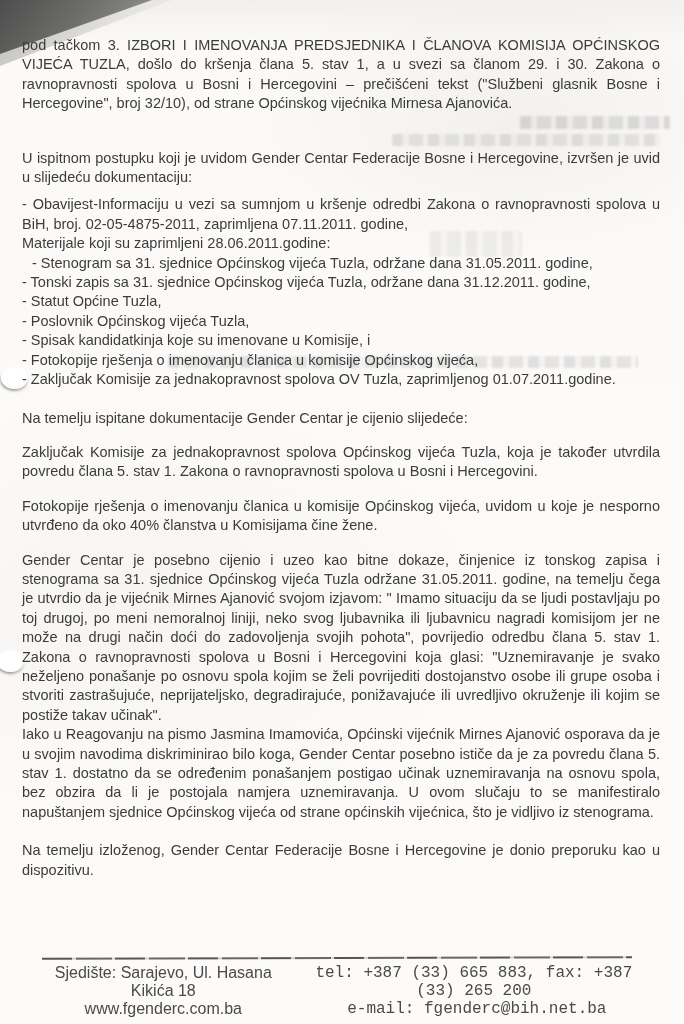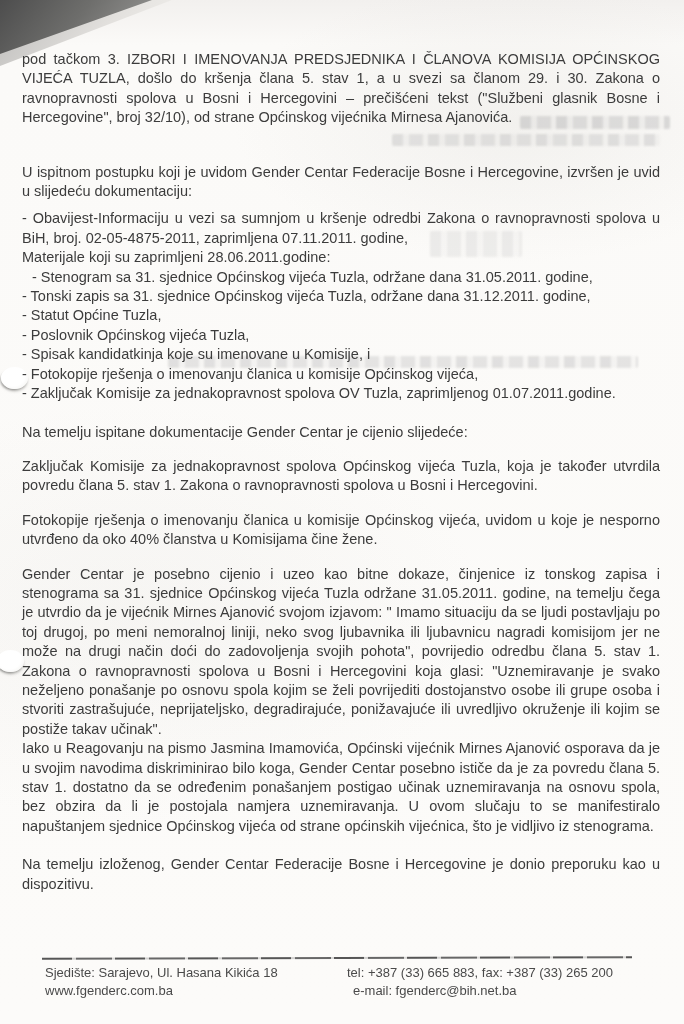--- a/index.html
+++ b/index.html
@@ -46,21 +46,21 @@
     filter: blur(1.1px);
     border-radius: 2px;
   }
   .smudge-1 { left: 520px; top: 116px; width: 150px; height: 13px; }
   .smudge-2 { left: 392px; top: 134px; width: 268px; height: 12px; opacity: .8; }
   .smudge-3 { left: 168px; top: 356px; width: 470px; height: 12px; opacity: .85; }
   .smudge-4 { left: 430px; top: 231px; width: 92px;  height: 26px; opacity: .5; }
   
   .content {
     position: absolute;
-    left: 22px; right: 24px; top: 50px;
+    left: 22px; right: 24px; top: 36px;
     font-size: 14.5px;
     line-height: 19.4px;
     text-align: justify;
   }
   .content p { margin: 0; }
   .gap-lg { margin-top: 35px !important; }
   .gap-md { margin-top: 19px !important; }
   .gap-sm { margin-top: 15px !important; }
   .gap-xs { margin-top: 8px !important; }
   .evidence div { text-align: justify; }
@@ -70,27 +70,28 @@
     position: absolute;
     left: 42px; width: 590px; top: 957px; height: 2px;
     background: repeating-linear-gradient(90deg,
       #565656 0 30px, rgba(86,86,86,0.25) 30px 34px,
       #676767 34px 70px, rgba(86,86,86,0.2) 70px 73px);
     transform: rotate(-0.15deg);
   }
   .footer {
     position: absolute;
     left: 45px; right: 30px; top: 964px;
-    font-size: 13px;
+    font-size: 16px;
     line-height: 18px;
     color: #4a4a4a;
     display: flex;
+    text-align: center;
   }
   .footer-col-left  { width: 290px; }
-  .footer-col-right { margin-left: 12px; }
+  .footer-col-right { margin-left: 12px; font-family: Liberation Mono, monospace; }
   .footer-col-right div:nth-child(2) { padding-left: 6px; }
 </style>
 </head>
 <body>
 
 <div class="page">
 
   <div class="corner-fold-outer"></div>
   <div class="corner-fold"></div>
 

